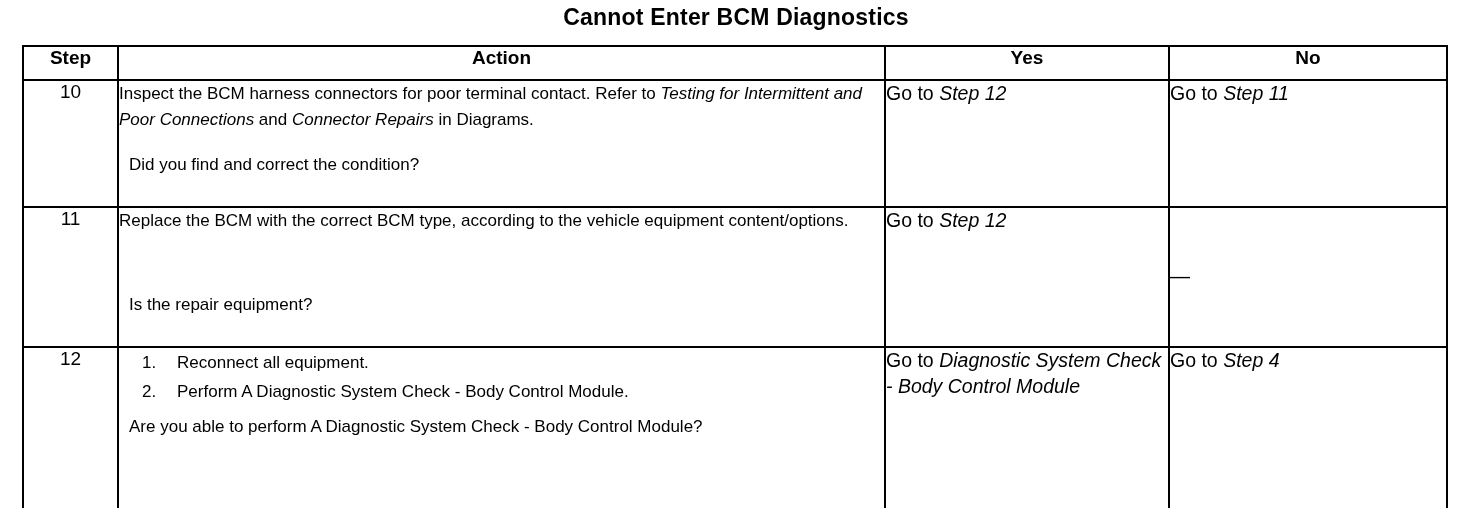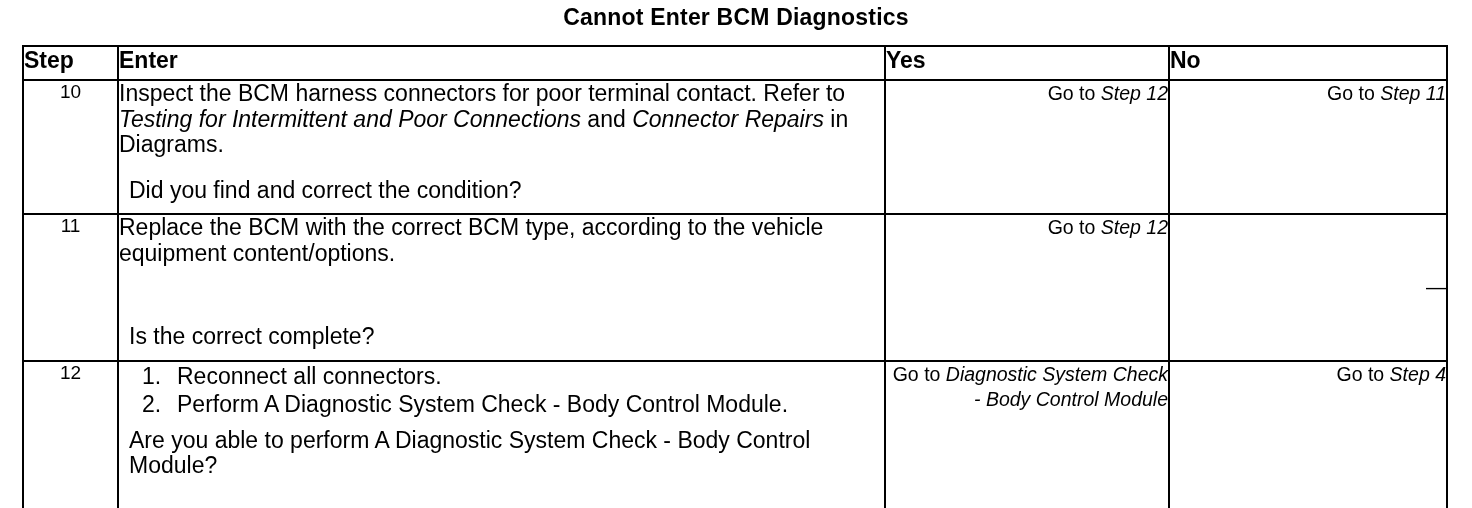--- a/index.html
+++ b/index.html
@@ -43,41 +43,41 @@
     padding: 0;
     vertical-align: top;
   }
   .col-step  { width: 95px; }
   .col-act   { width: 767px; }
   .col-yes   { width: 284px; }
   .col-no    { width: 278px; }
 
   thead th {
     height: 32px;
-    font-size: 23px;
+    font-size: 19px;
     font-weight: bold;
-    text-align: left;
+    text-align: center;
     vertical-align: middle;
   }
 
   td.step-cell {
     text-align: center;
     vertical-align: middle;
     font-size: 19px;
   }
   td.action-cell {
     padding: 6px 8px 6px 10px;
-    font-size: 23px;
+    font-size: 17px;
     line-height: 25.5px;
     vertical-align: top;
   }
   td.branch-cell {
     font-size: 19.5px;
     line-height: 25.5px;
-    text-align: right;
+    text-align: left;
     vertical-align: bottom;
     padding: 0 6px 7px 6px;
   }
   td.branch-cell.mid {
     vertical-align: middle;
     padding-bottom: 0;
   }
 
   .r10 { height: 127px; }
   .r11 { height: 140px; }
@@ -116,21 +116,21 @@
   <table class="diag">
     <colgroup>
       <col class="col-step">
       <col class="col-act">
       <col class="col-yes">
       <col class="col-no">
     </colgroup>
     <thead>
       <tr>
         <th>Step</th>
-        <th>Enter</th>
+        <th>Action</th>
         <th>Yes</th>
         <th>No</th>
       </tr>
     </thead>
     <tbody>
 
       <tr class="r10">
         <td class="step-cell">10</td>
         <td class="action-cell">
           <p class="act-para"><span>Inspect the BCM harness connectors for poor terminal contact. Refer to </span><i class="it">Testing for Intermittent and Poor Connections</i><span> and </span><i class="it">Connector Repairs</i><span> in Diagrams.</span></p>
@@ -139,31 +139,31 @@
         </td>
         <td class="branch-cell"><span>Go to </span><i class="it">Step 12</i></td>
         <td class="branch-cell"><span>Go to </span><i class="it">Step 11</i></td>
       </tr>
 
       <tr class="r11">
         <td class="step-cell">11</td>
         <td class="action-cell">
           <p class="act-para">Replace the BCM with the correct BCM type, according to the vehicle equipment content/options.</p>
           <div class="spacer-lg"></div>
-          <p class="act-question">Is the correct complete?</p>
+          <p class="act-question">Is the repair equipment?</p>
         </td>
         <td class="branch-cell"><span>Go to </span><i class="it">Step 12</i></td>
         <td class="branch-cell mid"><span class="dash">—</span></td>
       </tr>
 
       <tr class="r12">
         <td class="step-cell">12</td>
         <td class="action-cell">
           <ol class="steps">
-            <li><span class="num">1.</span><span>Reconnect all connectors.</span></li>
+            <li><span class="num">1.</span><span>Reconnect all equipment.</span></li>
             <li><span class="num">2.</span><span>Perform A Diagnostic System Check - Body Control Module.</span></li>
           </ol>
           <p class="act-question">Are you able to perform A Diagnostic System Check - Body Control Module?</p>
         </td>
         <td class="branch-cell"><span>Go to </span><i class="it">Diagnostic System Check - Body Control Module</i></td>
         <td class="branch-cell"><span>Go to </span><i class="it">Step 4</i></td>
       </tr>
 
     </tbody>
   </table>

